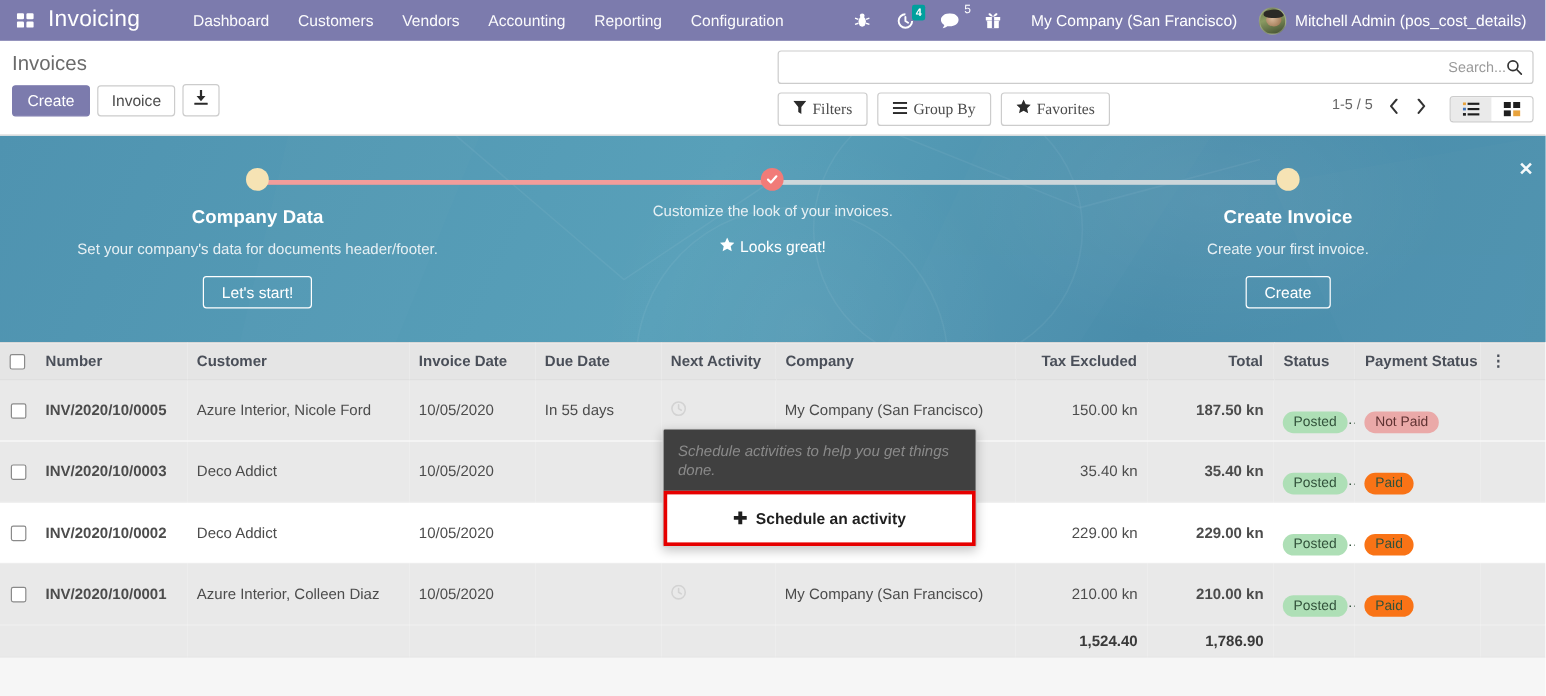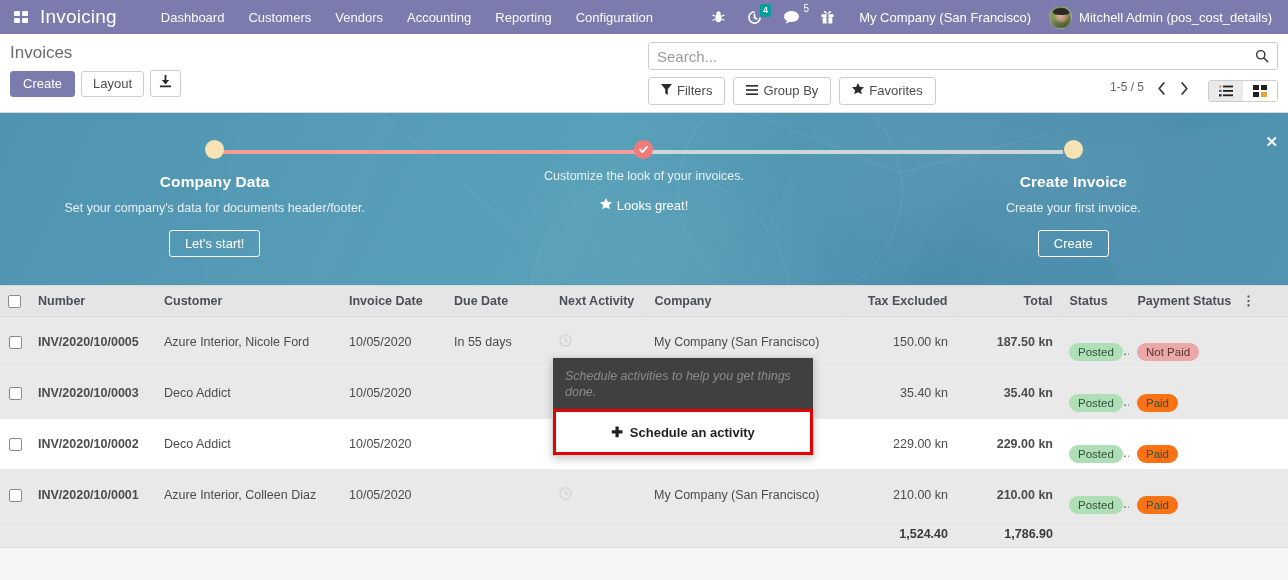--- a/index.html
+++ b/index.html
@@ -74,28 +74,28 @@
     white-space: nowrap;
   }
   .btn-primary { background:#7c7bad; border-color:#7c7bad; color:#fff; padding: 4px 12px;}
   .btn-icon { padding: 4px 8px; }
   .cp-right { flex: 1 1 auto; padding-left: 8px; }
   .searchbar {
     border: 1px solid #ccc; border-radius: 3px; height: 28px; display:flex; align-items:center;
     padding: 0 8px; background:#fff; margin-bottom: 7px;
   }
   .searchbar input {
-    border:none; outline:none; flex:1; font-family: inherit; font-size:15px; color:#4d7c0f;
-    background: transparent; padding:0;
+    border:none; outline:none; flex:1; font-family: inherit; font-size:12px; color:#4d7c0f;
+    background: transparent; padding:0;text-align:right;
   }
   .searchbar input::placeholder { color:#9a9a9a; }
   .search-icon-btn { color:#4c4c4c; cursor:pointer; display:flex; align-items:center;}
   .filter-row { display:flex; align-items:center; }
   .filter-row .btn { display:flex; align-items:center; gap:5px; padding: 5px 12px; }
-  .filter-row .fbtns { display:flex; gap:8px; }
+  .filter-row .fbtns { display:flex; gap:8px;font-family:Liberation Serif, serif; }
   .pager-area { margin-left:auto; display:flex; align-items:flex-start; }
   .pager-text { font-size:12px; color:#666; margin-right: 6px; white-space:nowrap;}
   .pager-btn { cursor:pointer; color:#4c4c4c; padding: 2px 7px; display:flex; align-items:center;}
   .view-switch { display:flex; margin-left: 12px; border:1px solid #ccc; border-radius:3px; overflow:hidden;}
   .view-btn { padding: 4px 10px; cursor:pointer; background:#fff; display:flex; align-items:center; }
   .view-btn.active { background:#eaeaea; }
 
   
   .banner {
     position:relative; height: 172px; overflow:hidden;
@@ -258,21 +258,21 @@
       </div>
     </div>
   </div>
 
   <div class="control-panel">
     <div class="cp-inner">
       <div class="cp-left">
         <div class="cp-title">Invoices</div>
         <div class="btn-row">
           <button class="btn btn-primary">Create</button>
-          <button class="btn">Layout</button>
+          <button class="btn">Invoice</button>
           <button class="btn btn-icon">
             <svg width="13" height="13" viewBox="0 0 14 14" fill="#2b2b2b">
               <path d="M6 0h2v5.4h3L7 10.2 3 5.4h3z"></path>
               <rect x="1" y="11.4" width="12" height="1.9" rx=".3"></rect>
             </svg>
           </button>
         </div>
       </div>
       <div class="cp-right">
         <div class="searchbar">

